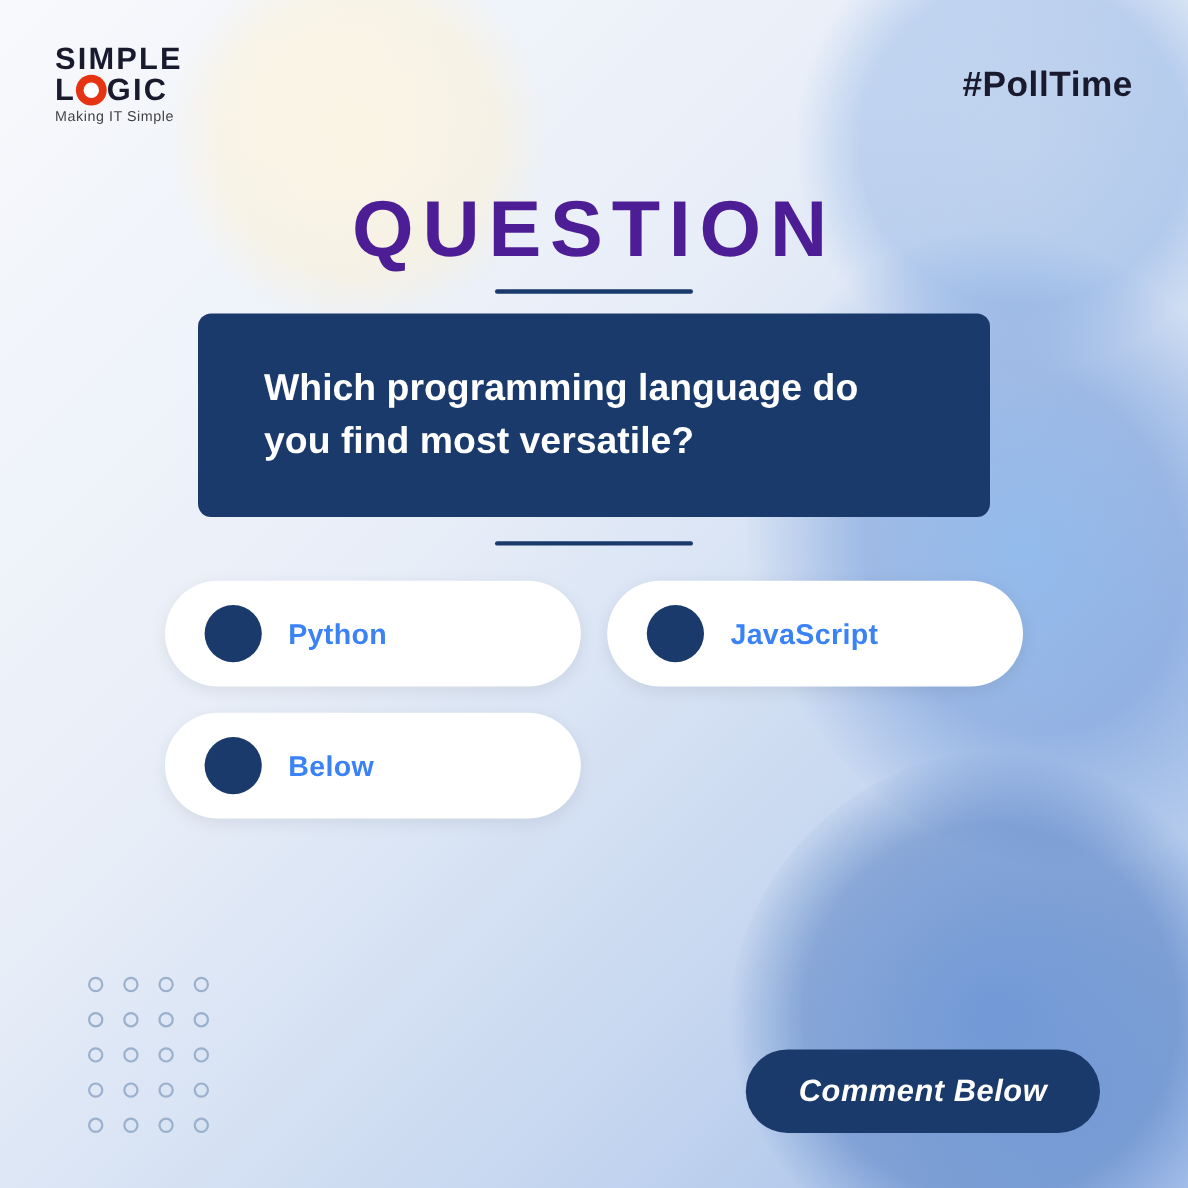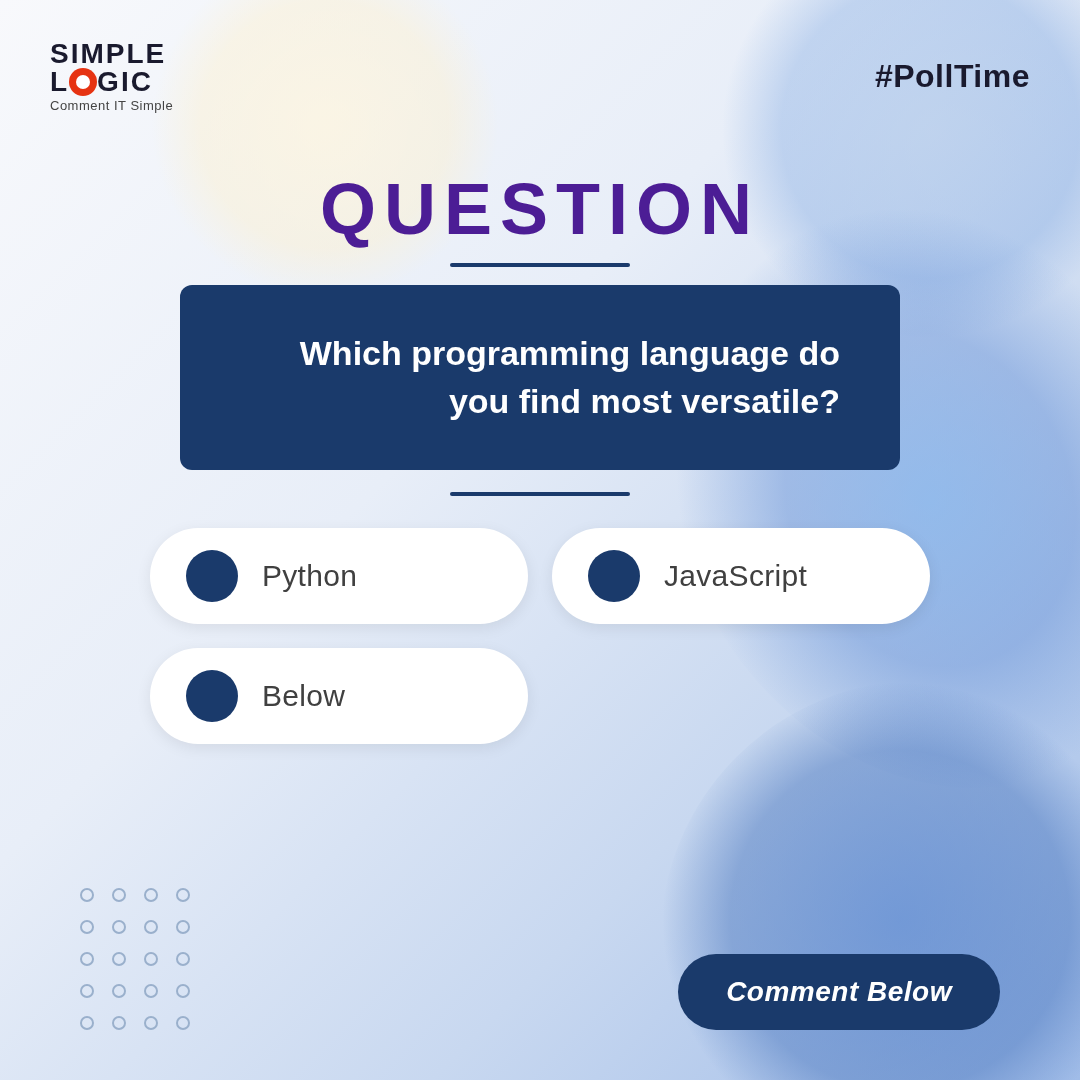--- a/index.html
+++ b/index.html
@@ -182,21 +182,21 @@
       width: 720px;
       text-align: center;
       margin: 0 auto;
     }
 
     .question-text {
       font-size: 34px;
       font-weight: 700;
       color: white;
       line-height: 1.4;
-      text-align: right;
+      text-align: left;
     }
 
     .divider2 {
       width: 180px;
       height: 4px;
       background: #1a3a6b;
       margin: 22px auto;
       border-radius: 2px;
     }
 
@@ -221,23 +221,23 @@
 
     .option-dot {
       width: 52px;
       height: 52px;
       border-radius: 50%;
       background: #1a3a6b;
       flex-shrink: 0;
     }
 
     .option-label {
-      font-size: 30px;
-      font-weight: 400;
-      color: #404040;
+      font-size: 26px;
+      font-weight: 700;
+      color: #3b82f6;
       letter-spacing: 0.3px;
     }
 
     
     .bottom-row {
       width: 100%;
       display: flex;
       justify-content: space-between;
       align-items: flex-end;
       padding: 30px 80px 50px 80px;
@@ -289,21 +289,21 @@
       <div class="logo-text-simple">SIMPLE</div>
       <div class="logo-text-logic">
         <span>L</span>
         <div class="logo-o">
           <div class="logo-o-outer">
             <div class="logo-o-inner"></div>
           </div>
         </div>
         <span>GIC</span>
       </div>
-      <div class="logo-tagline">Comment IT Simple</div>
+      <div class="logo-tagline">Making IT Simple</div>
     </div>
     <div class="hashtag">#PollTime</div>
   </div>
 
   <div class="main-content">
 
     <div class="question-label">QUESTION</div>
     <div class="divider"></div>
 
     <div class="question-box">

